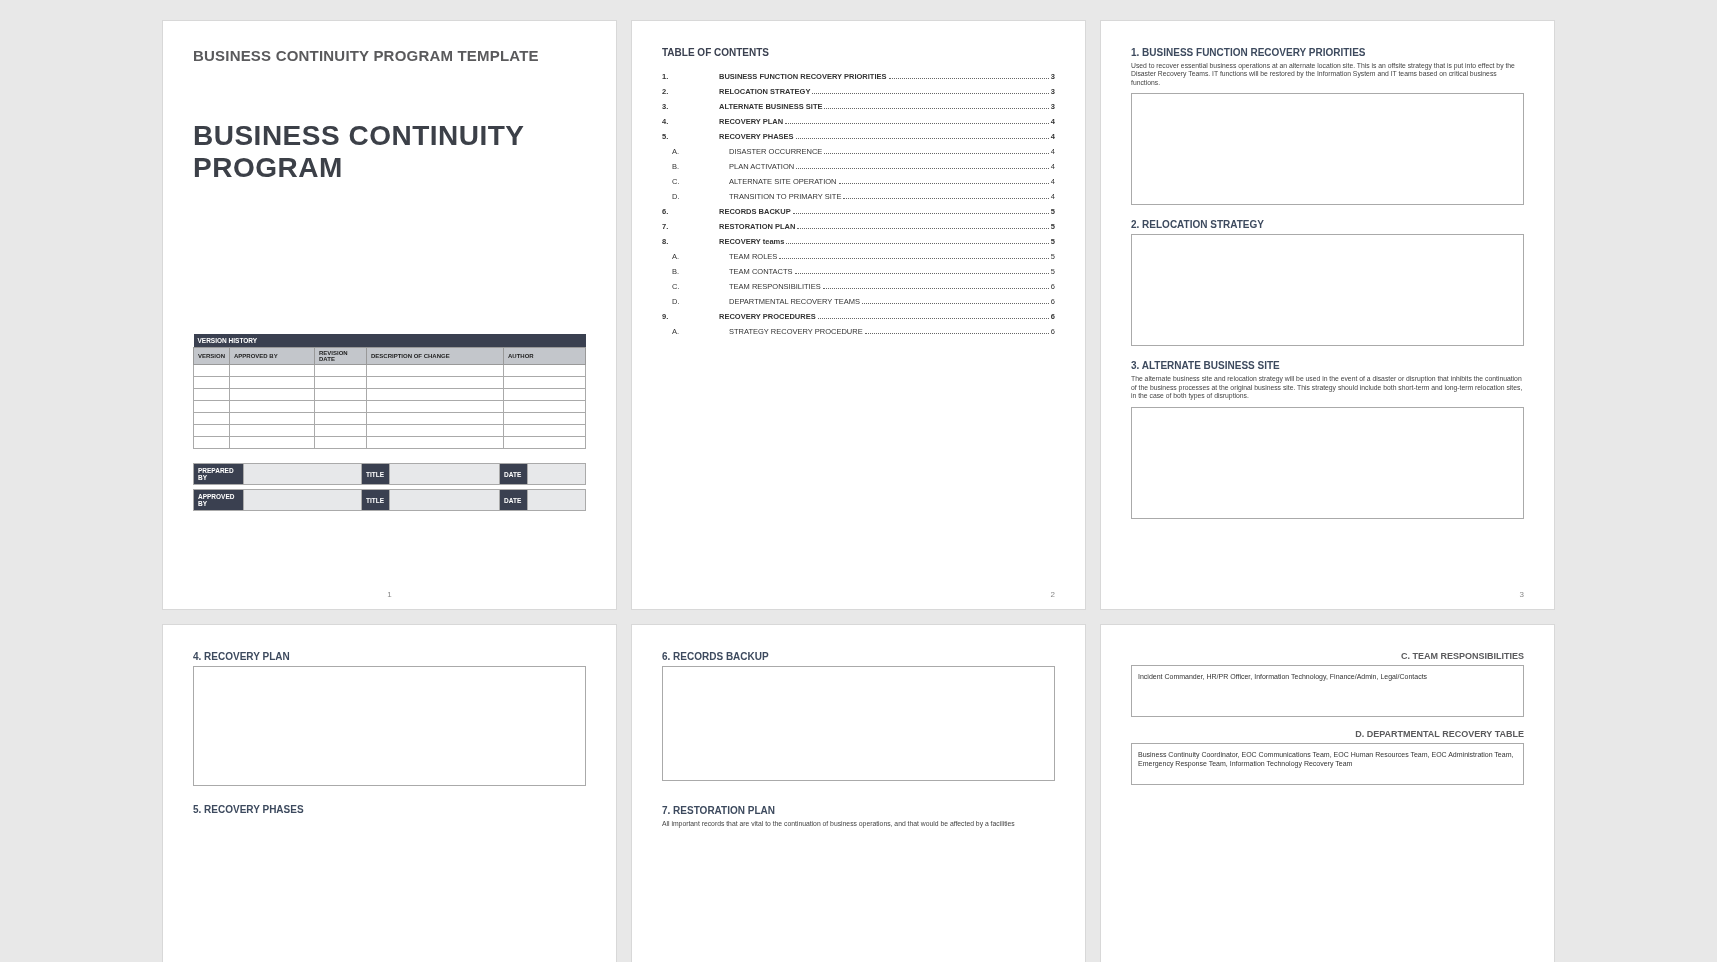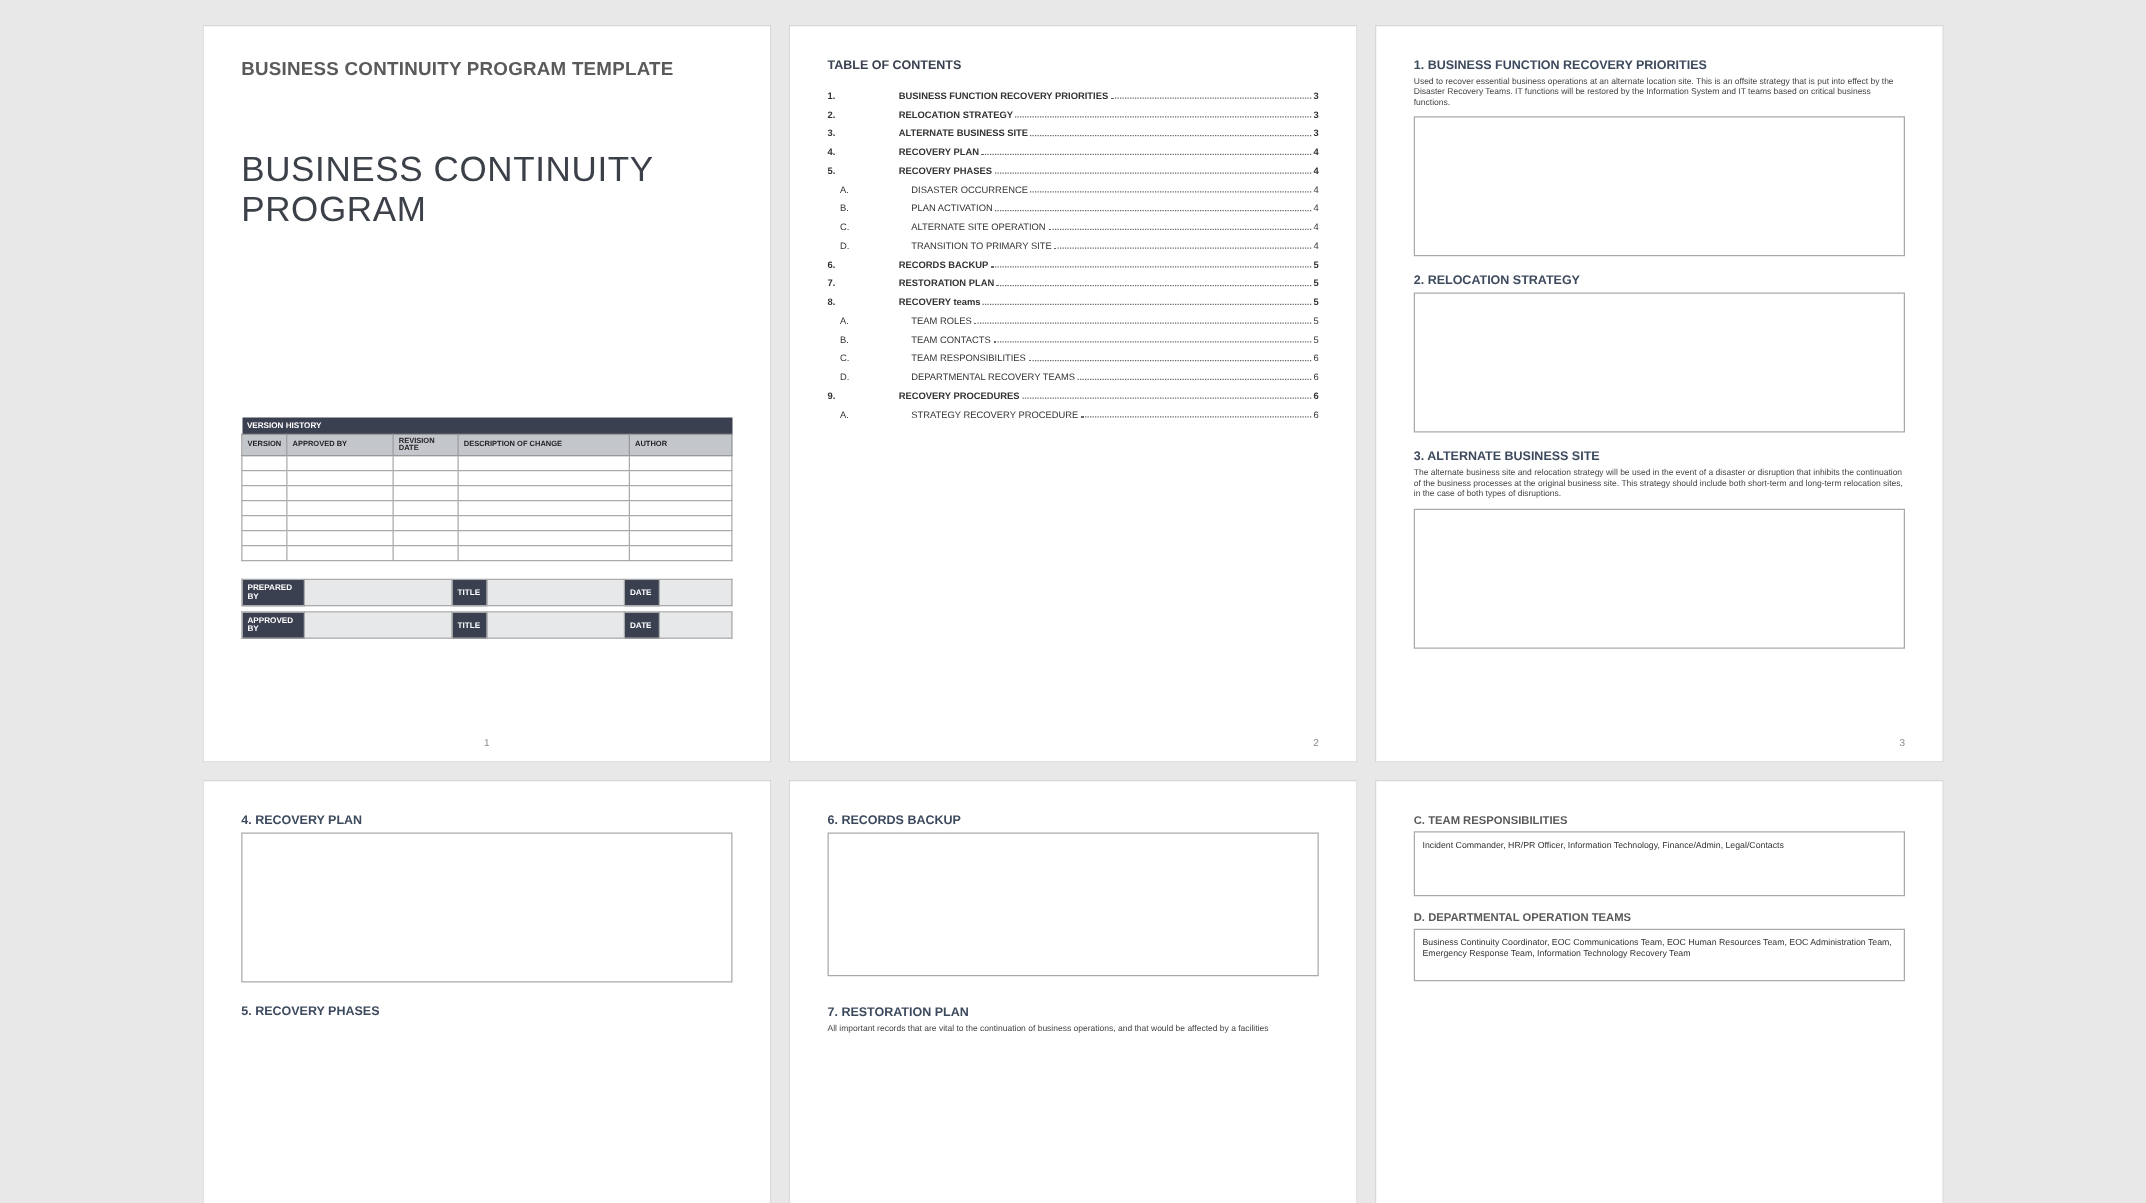--- a/index.html
+++ b/index.html
@@ -41,21 +41,21 @@
   
   .template-label {
     font-size: 15px;
     font-weight: bold;
     color: #5a5a5c;
     letter-spacing: 0.2px;
     margin-bottom: 56px;
   }
   .main-title {
     font-size: 28px;
-    font-weight: 400;
+    font-weight: 700;
     color: #3c4048;
     line-height: 1.15;
     letter-spacing: 0.5px;
     margin-bottom: 150px;
   }
 
   .version-table {
     width: 100%;
     border-collapse: collapse;
     font-size: 6.5px;
@@ -145,20 +145,21 @@
     margin-bottom: 4px;
     margin-top: 14px;
   }
   .section-heading:first-child { margin-top: 0; }
   .sub-section-heading {
     font-size: 9px;
     font-weight: bold;
     color: #5a5a5c;
     margin-bottom: 4px;
     margin-top: 12px;
+    text-align: right;
   }
   .section-desc {
     font-size: 6.8px;
     color: #444;
     line-height: 1.25;
     margin-bottom: 6px;
   }
   .content-box {
     border: 1px solid #aaa;
     width: 100%;
@@ -415,17 +416,17 @@
   <div class="page">
     <div class="section-heading">6.  RECORDS BACKUP</div>
     <div class="content-box" style="min-height:115px"></div>
     <div class="section-heading" style="margin-top:24px">7.  RESTORATION PLAN</div>
     <div class="section-desc">All important records that are vital to the continuation of business operations, and that would be affected by a facilities</div>
   </div>
 
   <div class="page">
     <div class="sub-section-heading" style="margin-top:0">C.  TEAM RESPONSIBILITIES</div>
     <div class="content-box short">Incident Commander, HR/PR Officer, Information Technology, Finance/Admin, Legal/Contacts</div>
-    <div class="sub-section-heading">D.  DEPARTMENTAL OPERATION TEAMS</div>
+    <div class="sub-section-heading">D.  DEPARTMENTAL RECOVERY TABLE</div>
     <div class="content-box shorter">Business Continuity Coordinator, EOC Communications Team, EOC Human Resources Team, EOC Administration Team, Emergency Response Team, Information Technology Recovery Team</div>
   </div>
 
 </div>
 
 </body></html>

